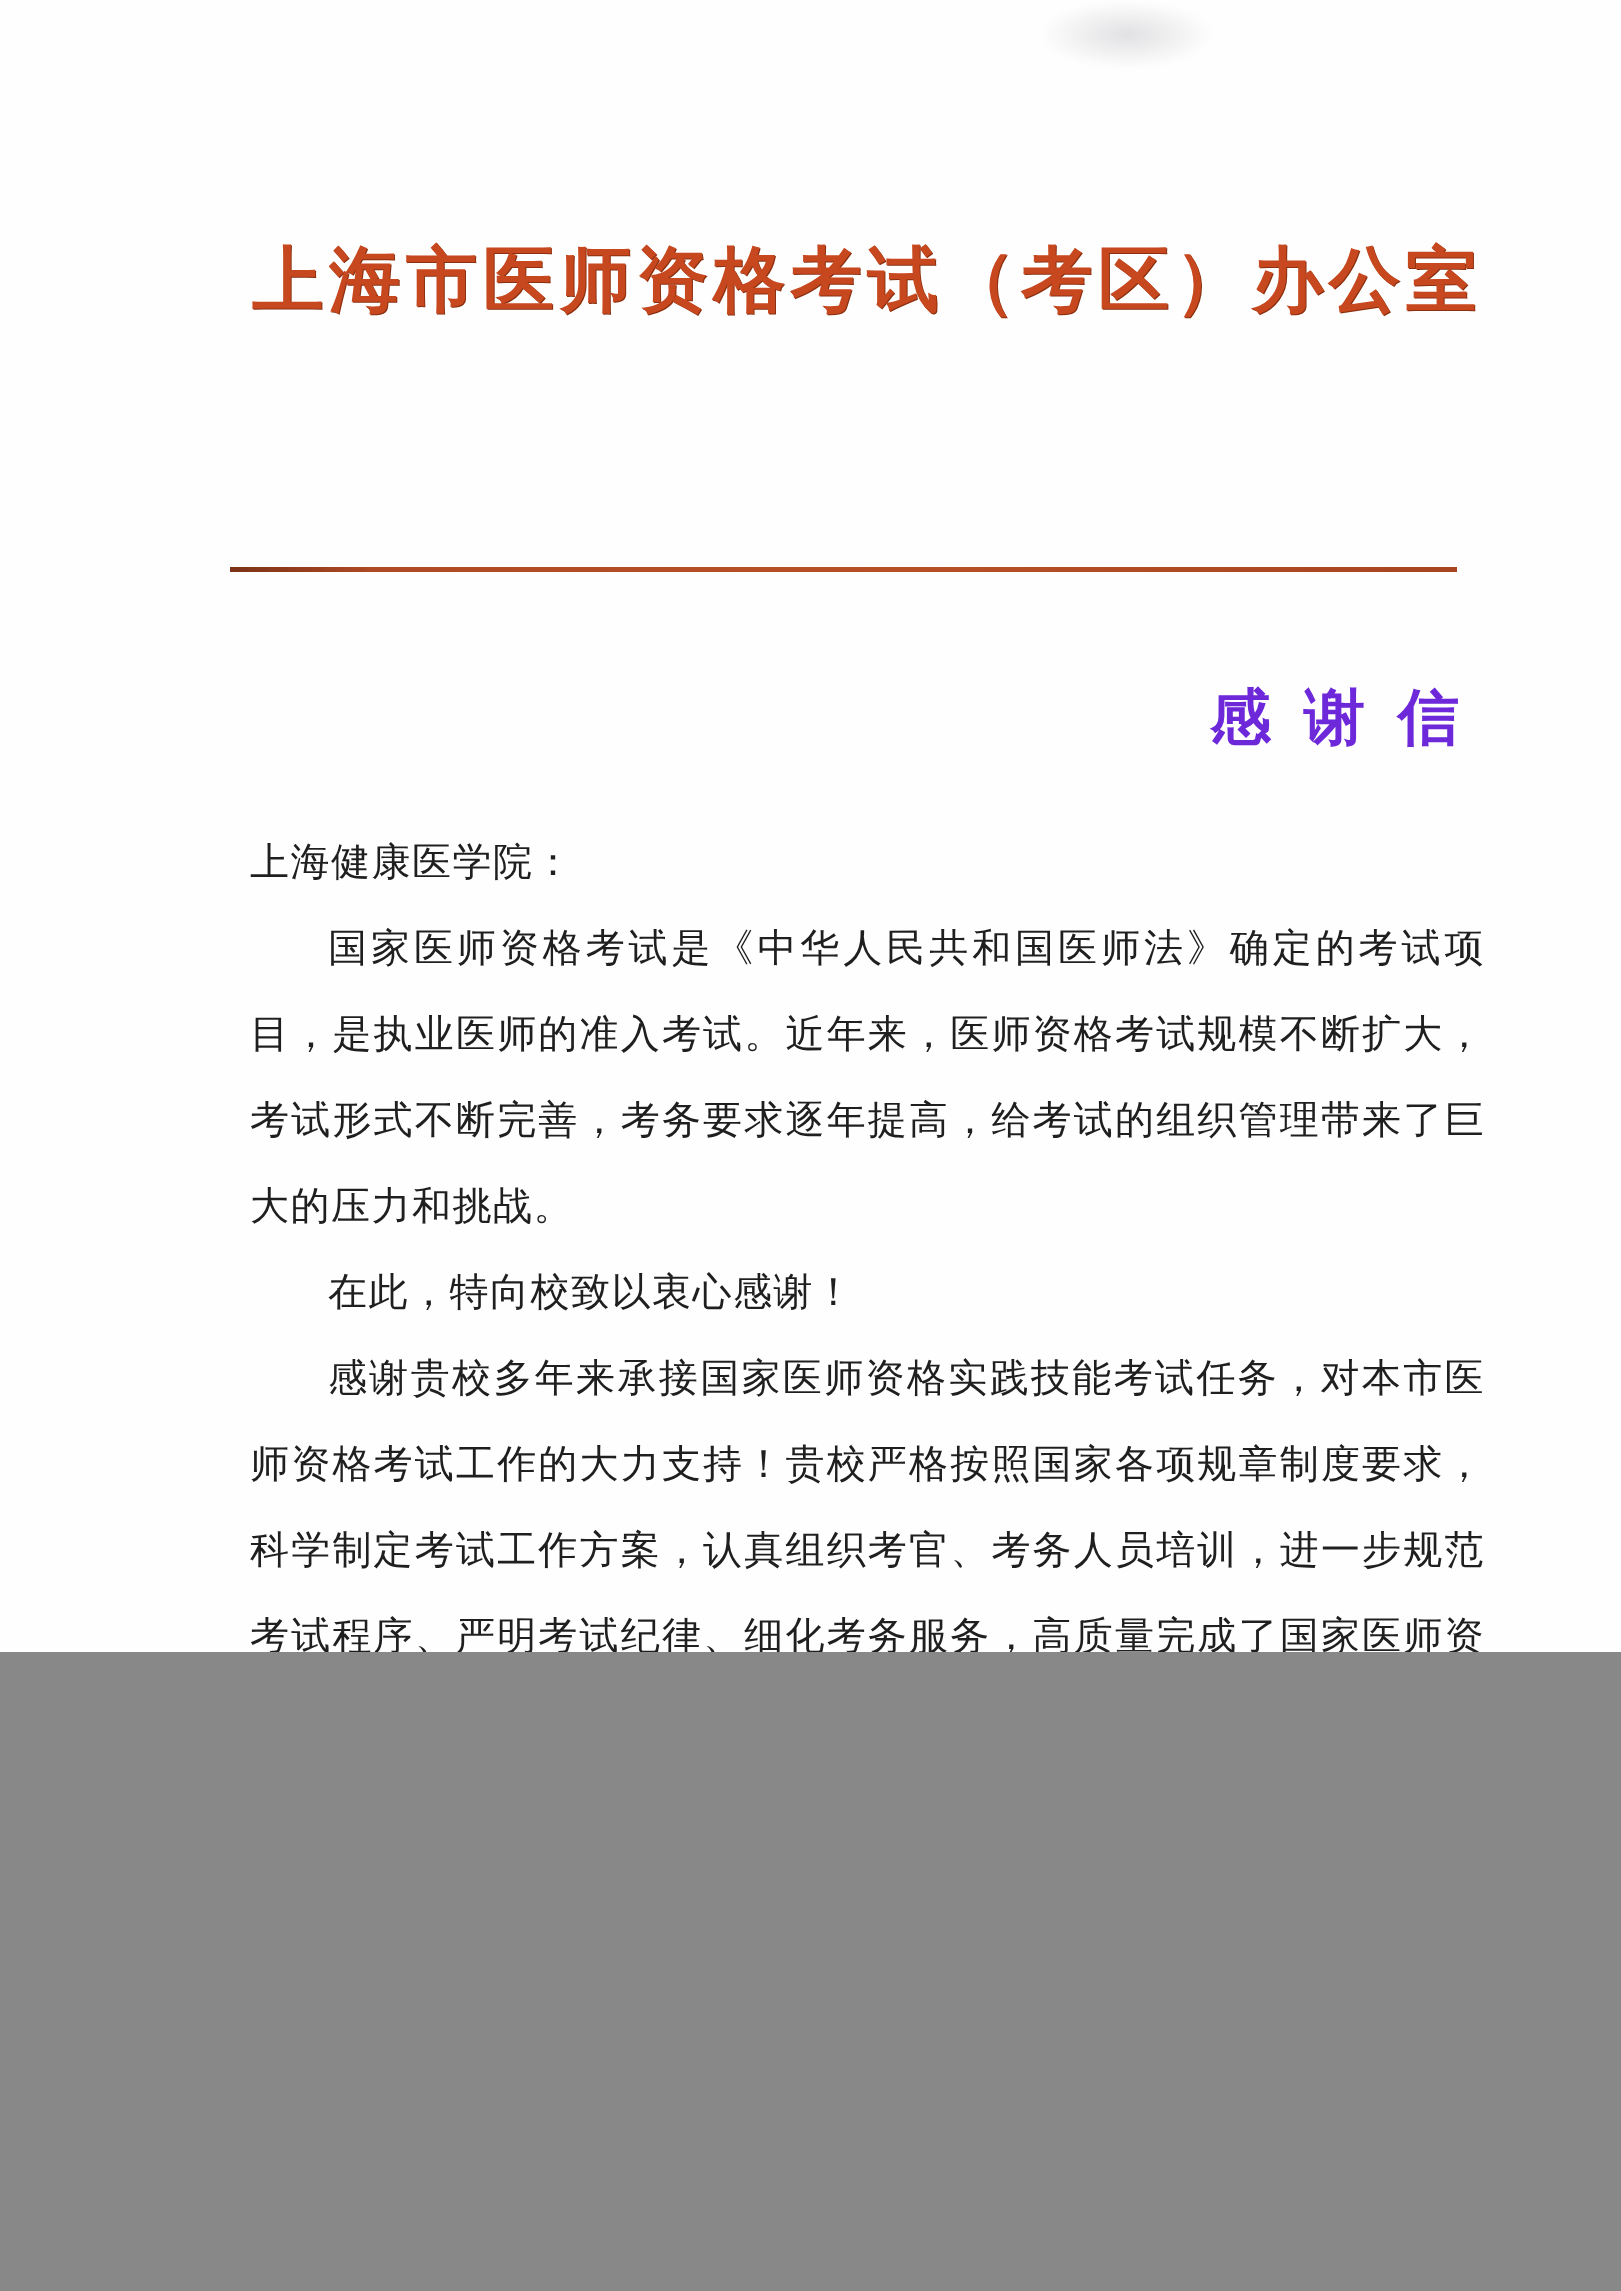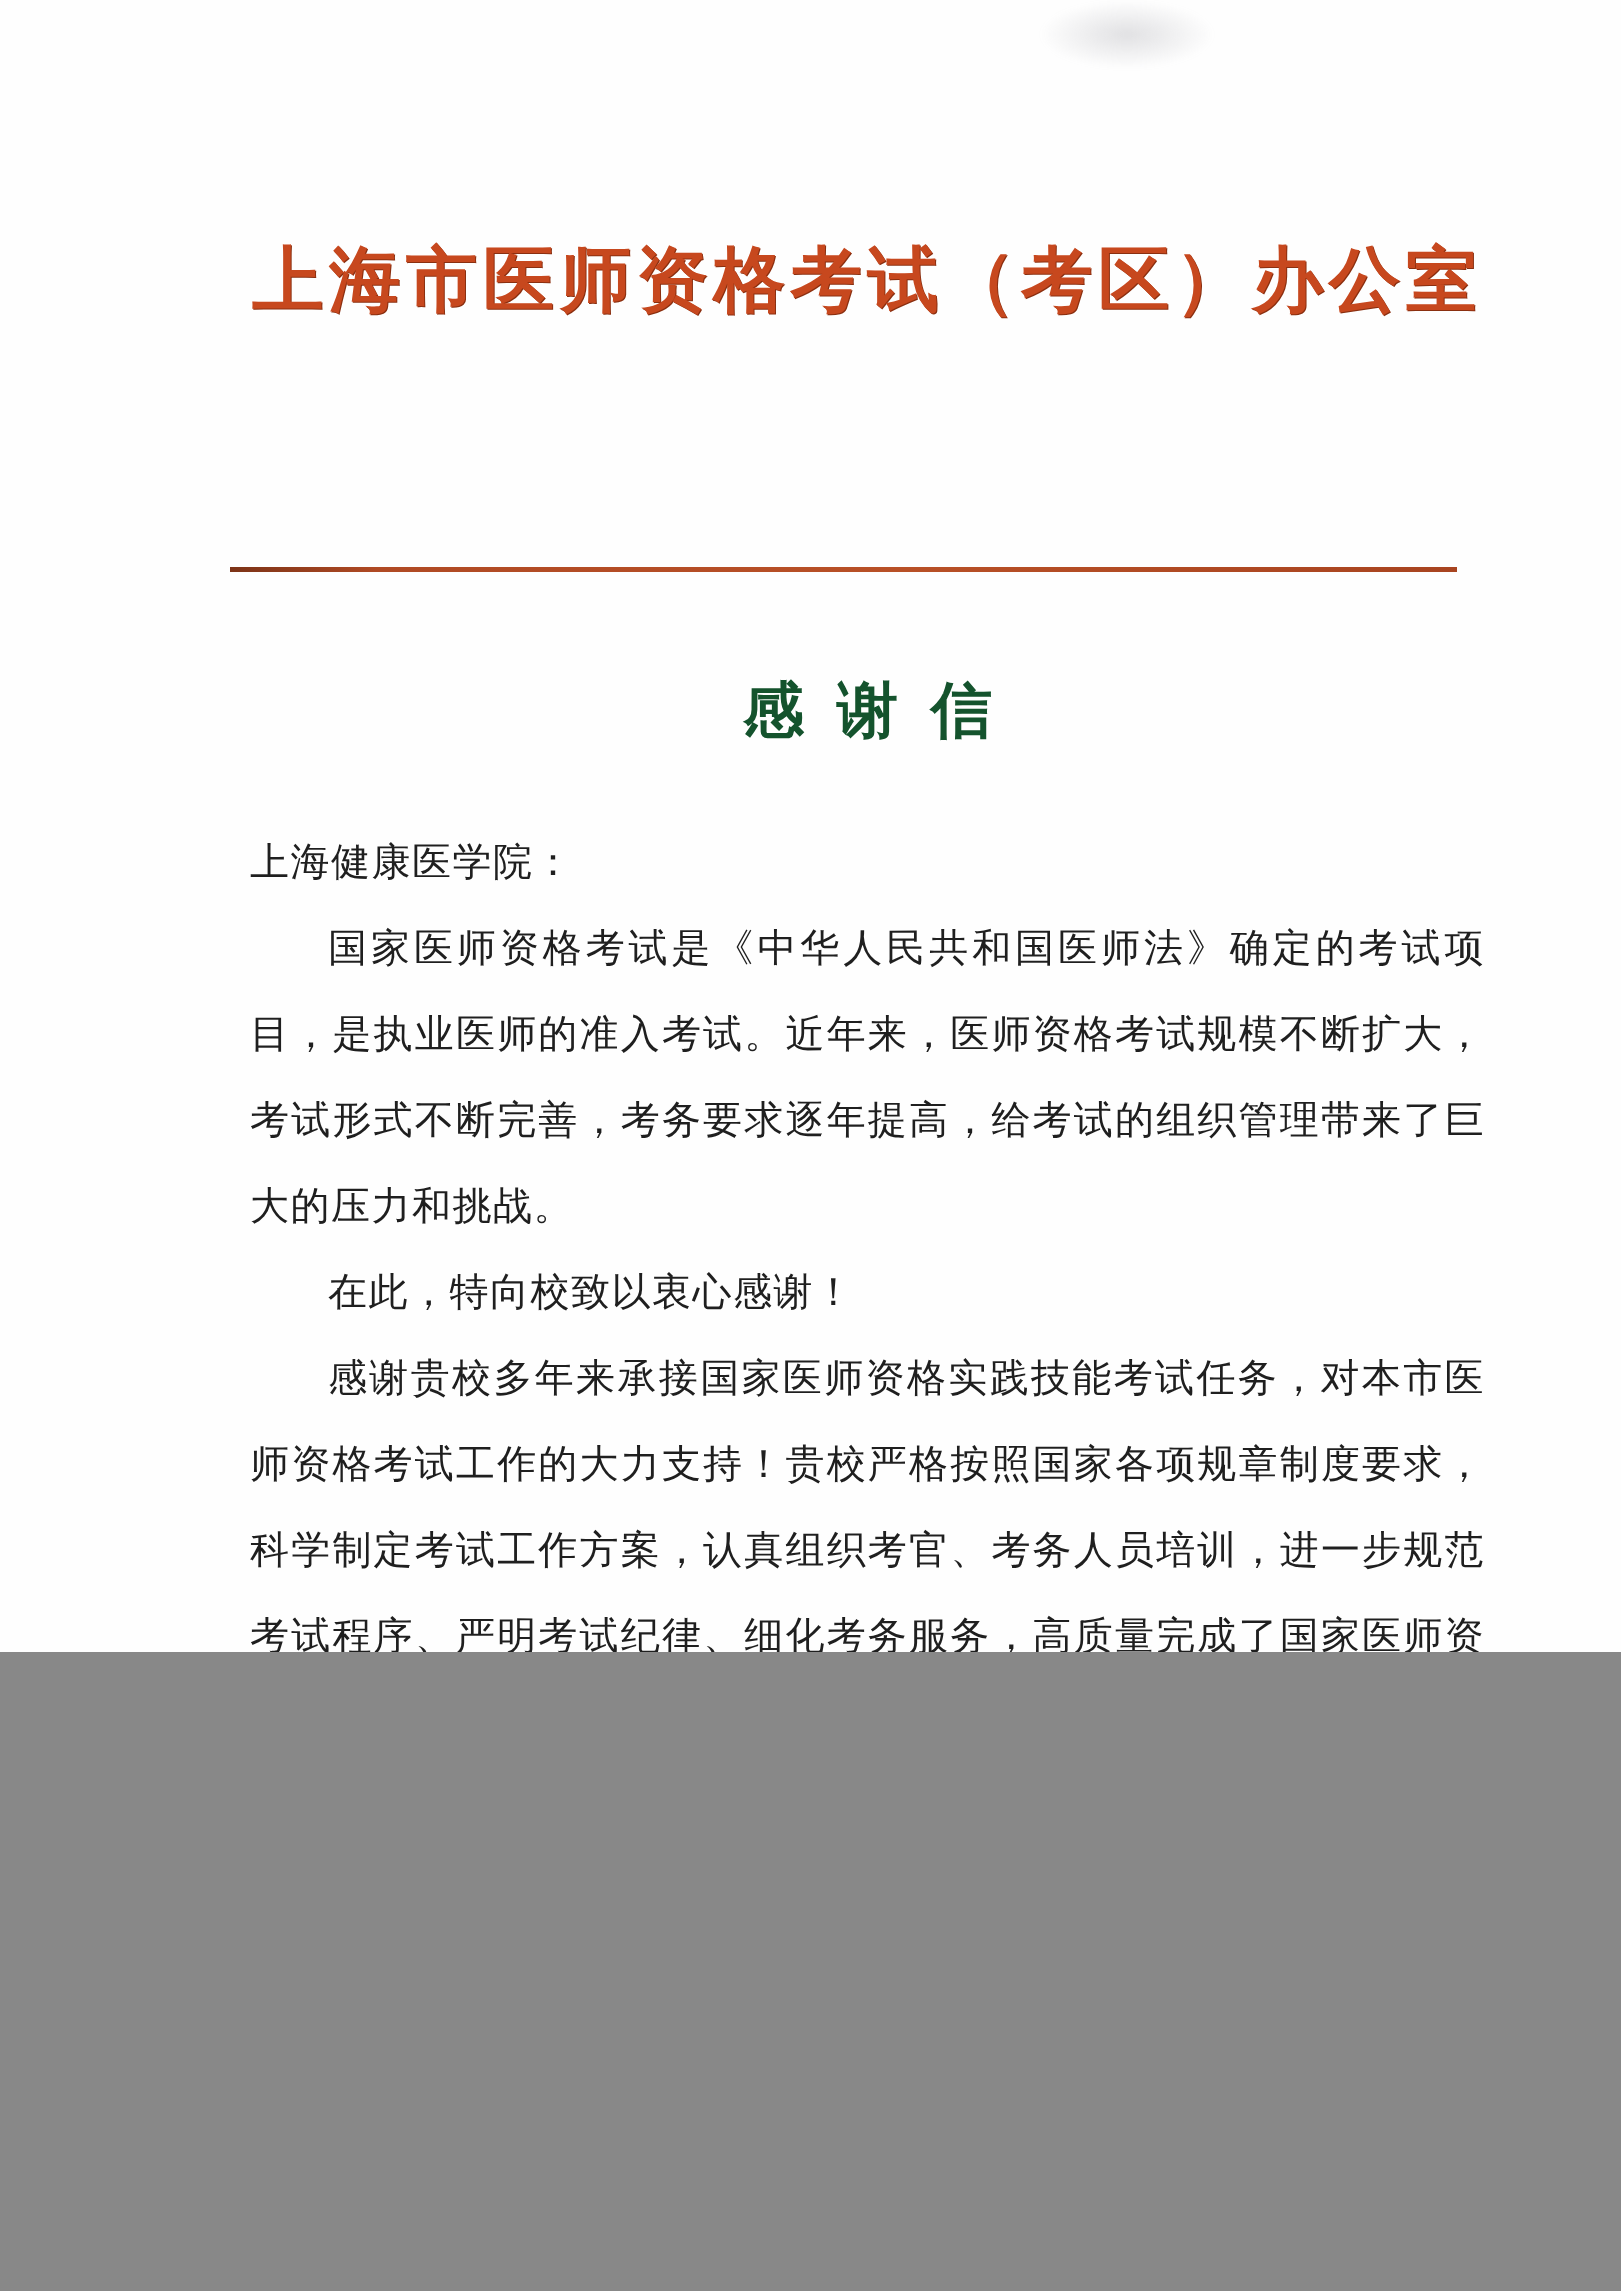--- a/index.html
+++ b/index.html
@@ -18,23 +18,23 @@
     letter-spacing:5.9px;
     color:#c7481e;
     text-shadow:1px 1px 0 #8a2f10;
     white-space:nowrap;
   }
   .red-rule{
     position:absolute;left:230px;top:567px;width:1227px;height:4.9px;
     background:linear-gradient(90deg,#7c3317,#b04a24 12%,#b85026 55%,#a84420);
   }
   .title{
-    position:absolute;left:250px;top:670px;width:1235px;margin:0;
-    text-align:center;
-    font-size:61px;font-weight:bold;color:#14532d;
+    position:absolute;left:250px;top:670px;width:1235px;margin:7px;
+    text-align:right;
+    font-size:61px;font-weight:bold;color:#6d28d9;
     letter-spacing:33px;text-indent:33px;
     white-space:nowrap;
   }
   .body-block{
     position:absolute;left:250px;top:819px;width:1235px;
     font-size:39px;line-height:86px;letter-spacing:1.5px;
     color:#1f1f1f;
     text-align:justify;
     z-index:3;
   }

